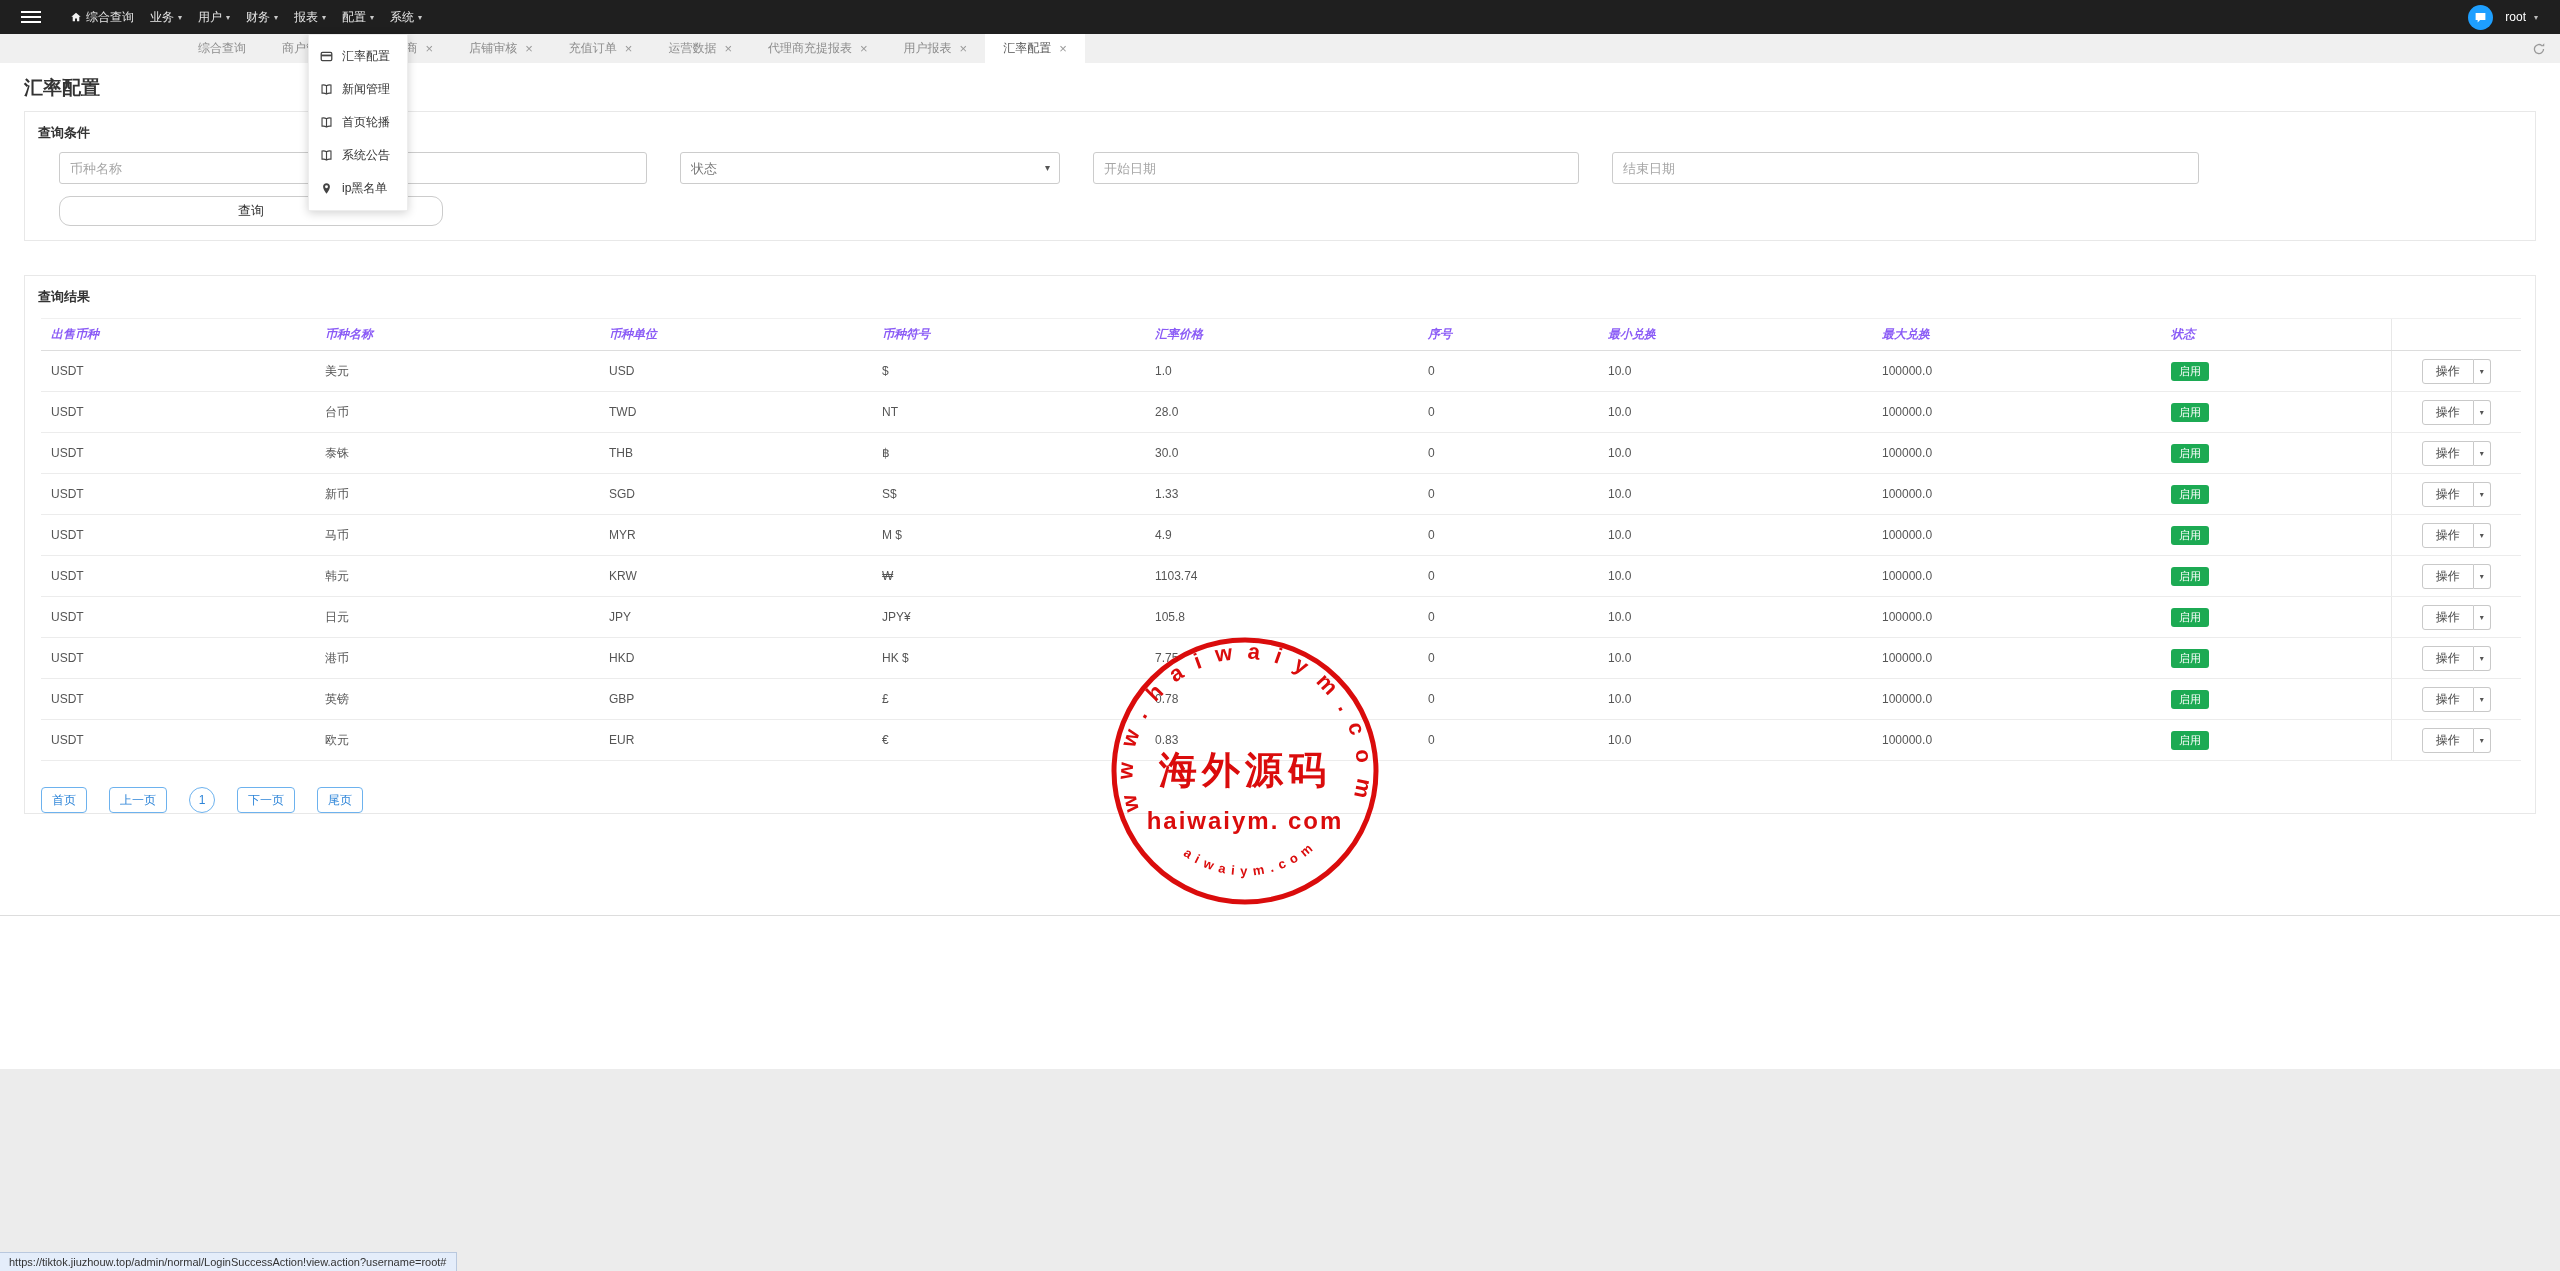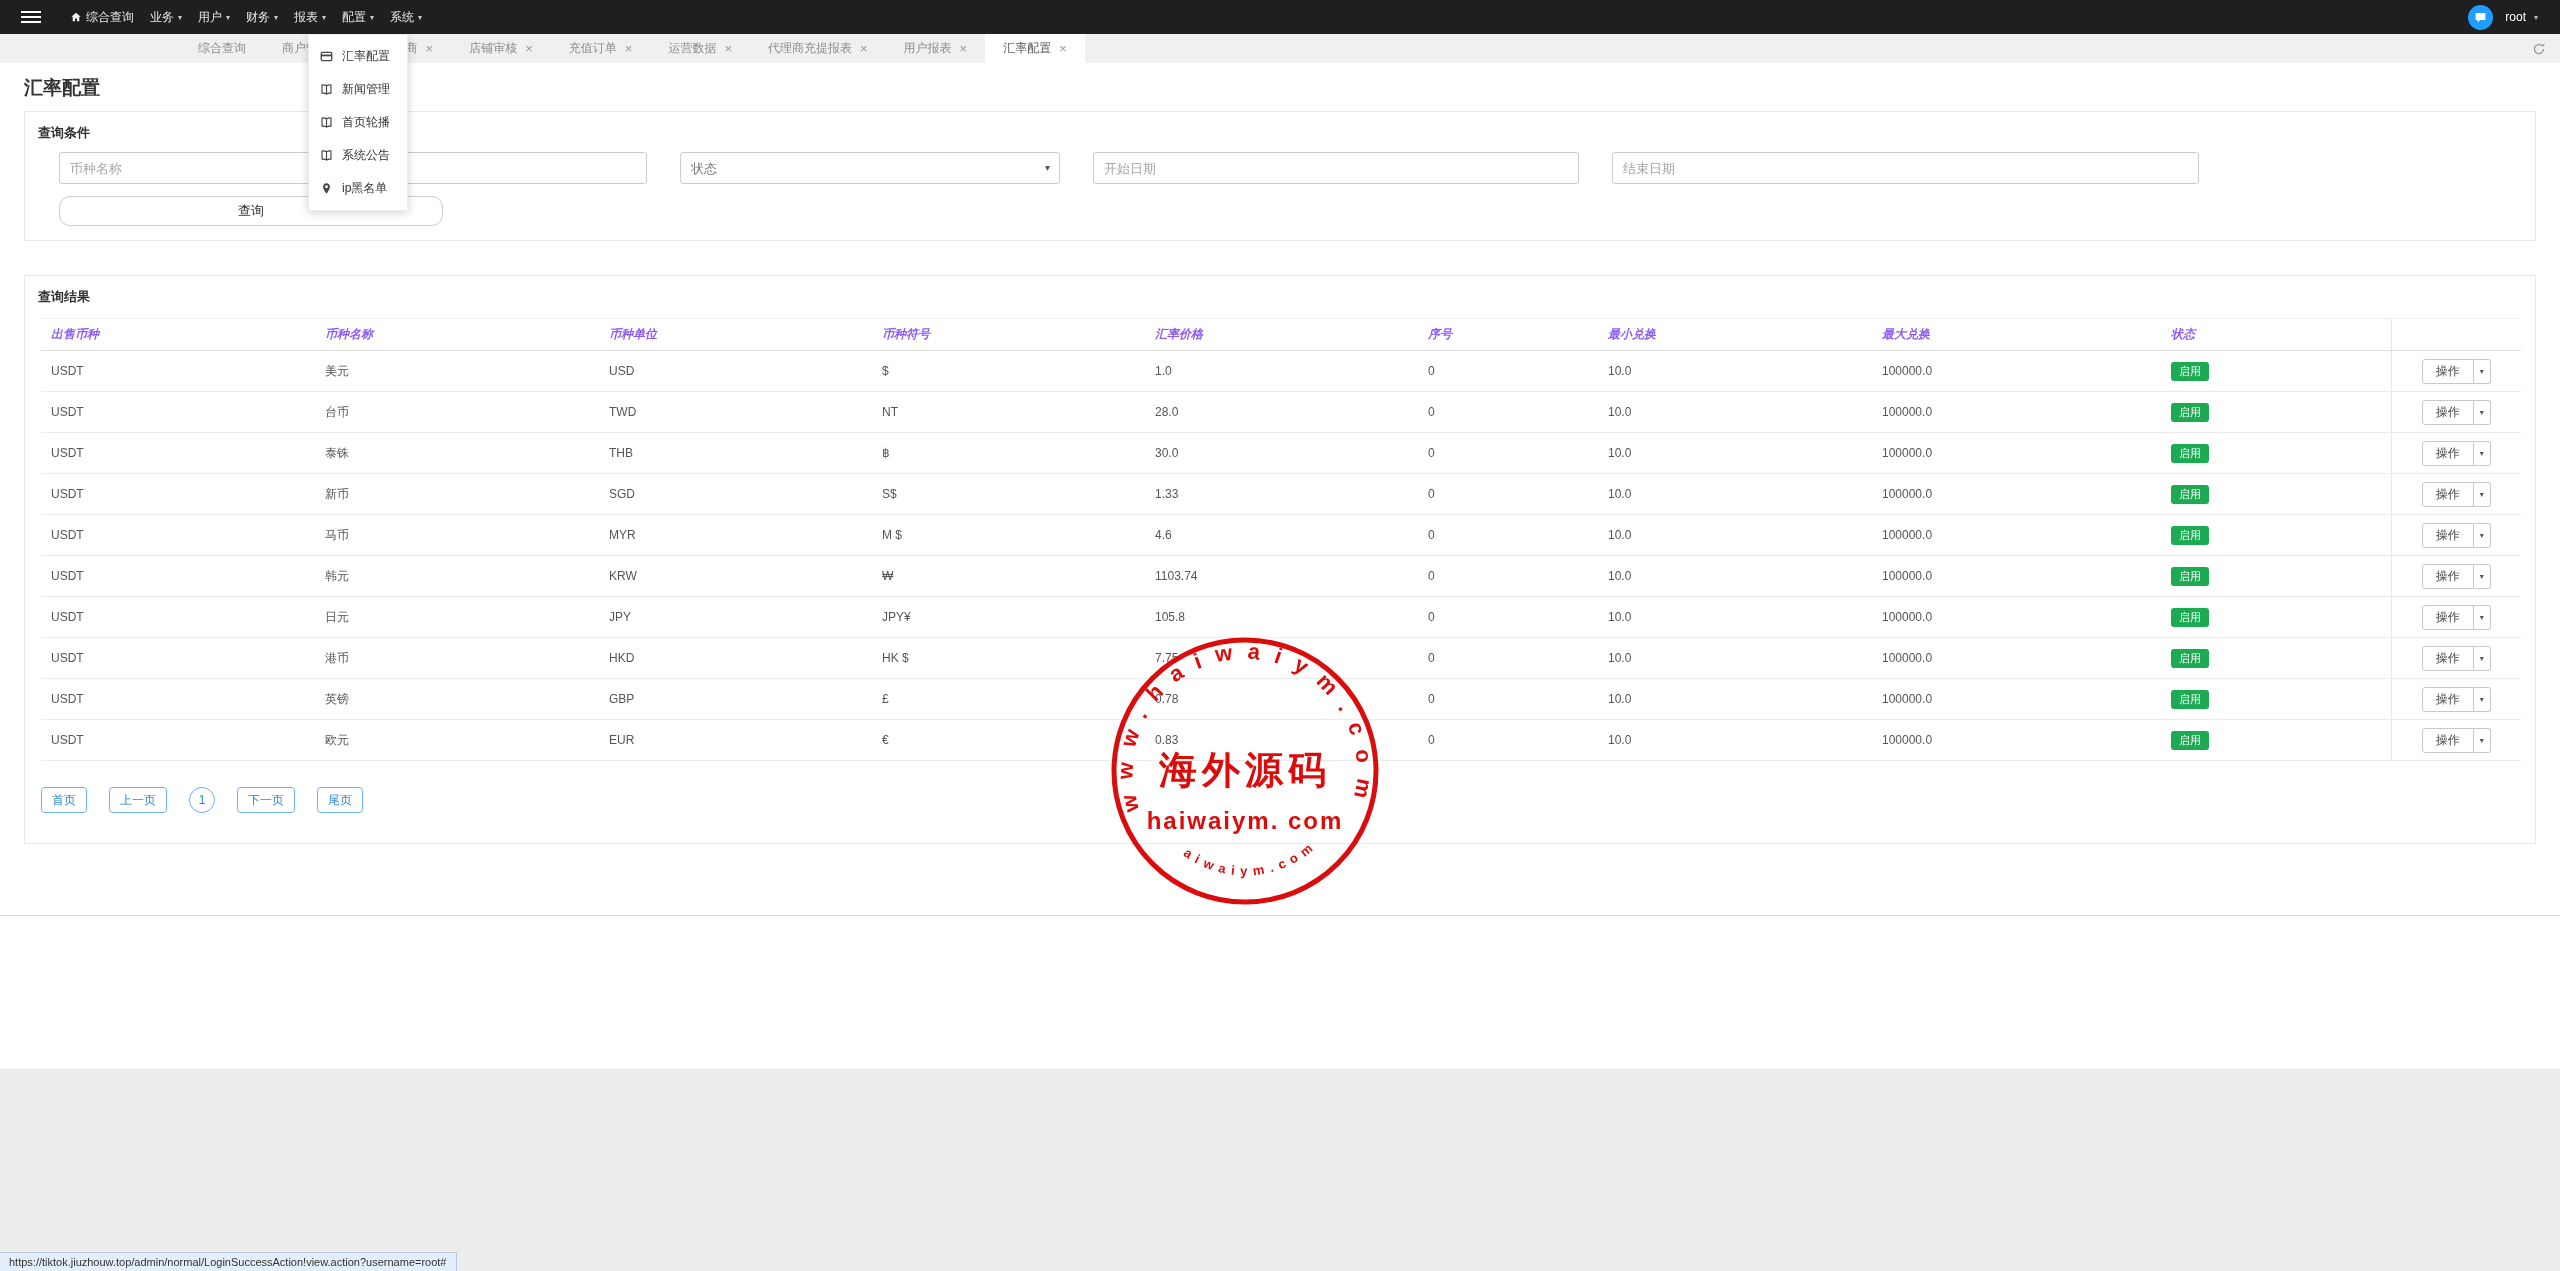--- a/index.html
+++ b/index.html
@@ -48,21 +48,21 @@
   .txt-input { height:32px; border:1px solid #ccc; border-radius:3px; padding:0 10px; font-size:13px; color:#333; font-family:inherit; background:#fff; }
   .txt-input::placeholder { color:#a6a6a6; }
   .w-currency { width:588px; }
   .w-start { width:486px; }
   .w-end { width:587px; }
   .select-wrap { position:relative; width:380px; }
   .select-wrap select { appearance:none; -webkit-appearance:none; width:100%; height:32px; border:1px solid #ccc; border-radius:3px; padding:0 24px 0 10px; font-size:13px; color:#777; background:#fff; font-family:inherit; }
   .sel-caret { position:absolute; right:10px; top:10px; font-size:10px; color:#555; pointer-events:none; }
   .query-btn { display:block; margin:12px 0 14px 34px; width:384px; height:30px; background:#fff; border:1px solid #ccc; border-radius:11px; font-size:13px; color:#333; cursor:pointer; font-family:inherit; }
 
-  .result-panel { margin-top:34px; padding-bottom:30px; }
+  .result-panel { margin-top:34px; }
   .result-table { width:calc(100% - 31px); margin:12px 15px 0 16px; border-collapse:collapse; table-layout:fixed; }
   .result-table th { height:32px; text-align:left; padding:0 10px; font-size:12px; color:#8b5cf6; font-weight:bold; border-top:1px solid #f0f0f0; border-bottom:1px solid #ddd; overflow:hidden;font-style:italic; }
   .result-table td { height:41px; padding:0 10px; font-size:12px; color:#555; border-bottom:1px solid #ececec; overflow:hidden; white-space:nowrap; }
   .result-table .ops { border-left:1px solid #e8e8e8; text-align:center; }
   .c1{width:274px}.c2{width:284px}.c3{width:273px}.c4{width:273px}.c5{width:273px}.c6{width:180px}.c7{width:274px}.c8{width:289px}.c9{width:230px}.c10{width:130px}
   .badge { display:inline-block; background:#1caa53; color:#fff; font-size:11px; line-height:1; padding:4px 8px; border-radius:3px; }
   .split { display:inline-flex; vertical-align:middle; }
   .split-main { height:25px; display:flex; align-items:center; padding:0 13px; border:1px solid #c9c9c9; border-radius:3px 0 0 3px; background:#fff; font-size:12px; color:#444; cursor:pointer; font-family:inherit; }
   .split-caret { height:25px; width:17px; display:flex; align-items:center; justify-content:center; border:1px solid #c9c9c9; border-left:none; border-radius:0 3px 3px 0; background:#fff; font-size:8px; color:#555; cursor:pointer; padding:0; }
 
@@ -350,21 +350,21 @@
         <button class="split-main">操作</button>
         <button class="split-caret">▾</button>
       </span>
     </td>
   </tr>
           <tr>
     <td>USDT</td>
     <td>马币</td>
     <td>MYR</td>
     <td>M $</td>
-    <td>4.6</td>
+    <td>4.9</td>
     <td>0</td>
     <td>10.0</td>
     <td>100000.0</td>
     <td><span class="badge">启用</span></td>
     <td class="ops">
       <span class="split">
         <button class="split-main">操作</button>
         <button class="split-caret">▾</button>
       </span>
     </td>

